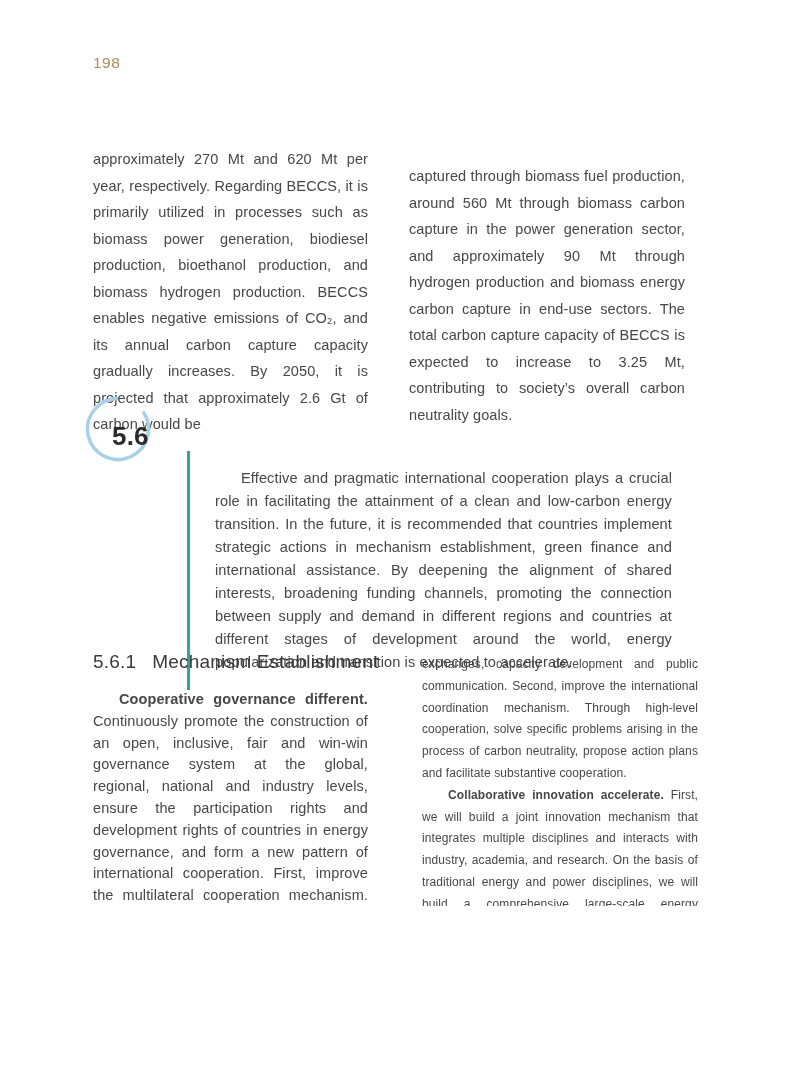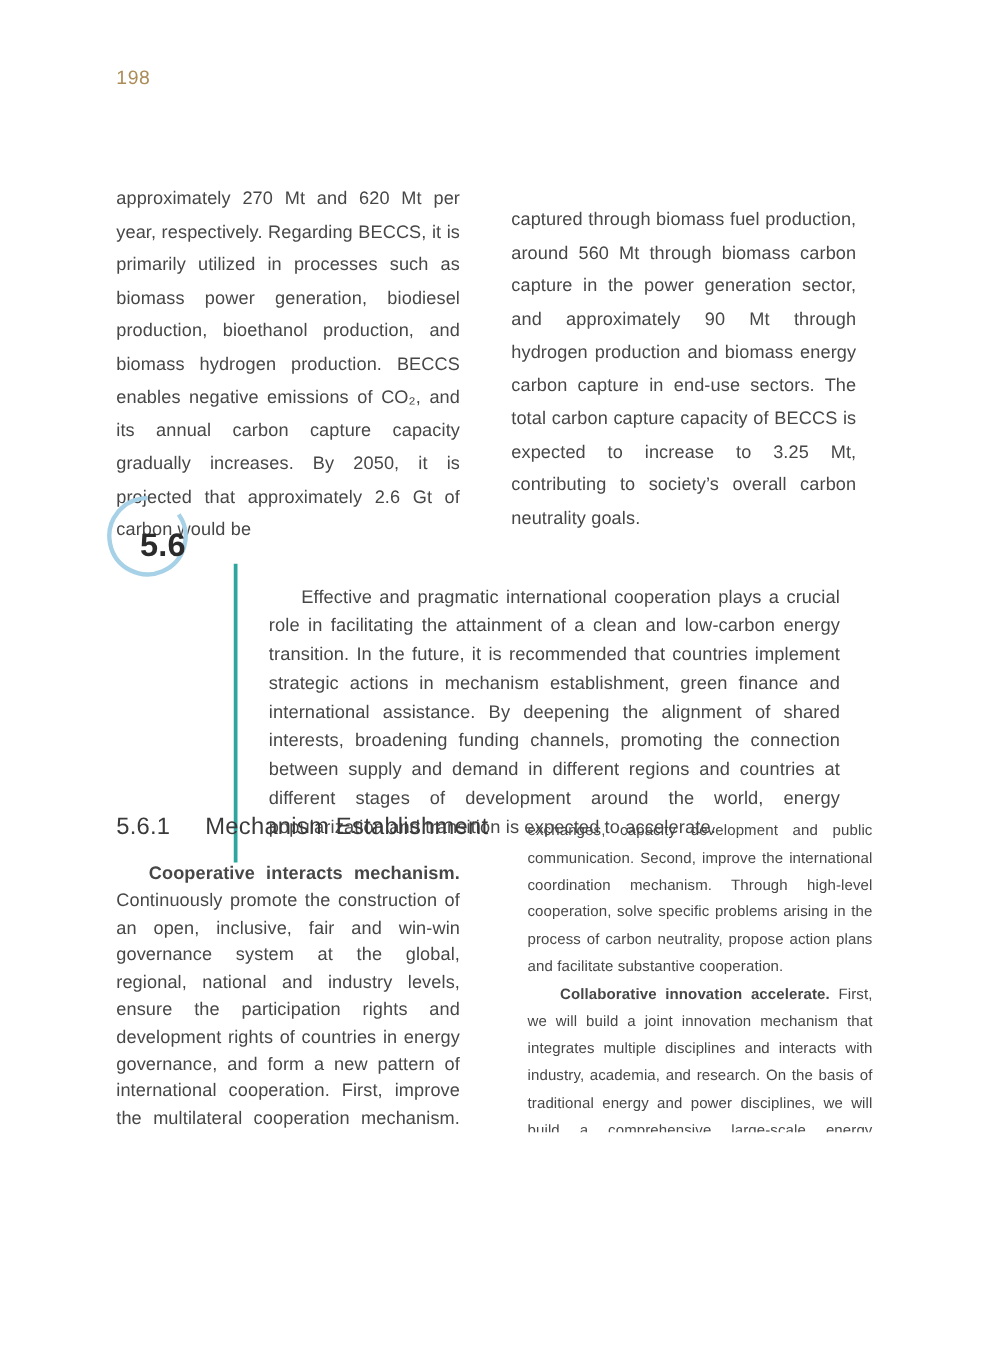--- a/index.html
+++ b/index.html
@@ -38,21 +38,21 @@
     position:absolute; left:187px; top:451px;
     width:489px;
     border-left:3px solid #2ea69f;
     padding-left:9px;
     font-size:14.6px; line-height:23px;
   }
   .lead-block p { margin:16px; text-indent:26px; }
 
   .subsection-heading {
     position:absolute; left:93px; top:651px;
-    display:flex; gap:28px; align-items:flex-end;
+    display:flex; gap:16px; align-items:flex-end;
     font-size:19px; font-weight:normal; color:#3a3a3a;
     letter-spacing:0.2px;
   }
 
   .col-bot-left  { position:absolute; left:93px;  top:689px; width:275px; font-size:14.5px; line-height:21.8px; }
   .col-bot-right { position:absolute; left:422px; top:654px; width:276px; font-size:12px; line-height:21.8px; }
   .col-bot-left p, .col-bot-right p { margin:0; }
   .indent { text-indent:26px; }
   .lead-in { font-weight:bold; }
 
@@ -84,21 +84,21 @@
     <p>Effective and pragmatic international cooperation plays a crucial role in facilitating the attainment of a clean and low-carbon energy transition. In the future, it is recommended that countries implement strategic actions in mechanism establishment, green finance and international assistance. By deepening the alignment of shared interests, broadening funding channels, promoting the connection between supply and demand in different regions and countries at different stages of development around the world, energy popularization and transition is expected to accelerate.</p>
   </div>
 
   <div class="subsection-heading">
     <span>5.6.1</span>
     <span>Mechanism Establishment</span>
   </div>
 
   <div class="body-text col-bot-left">
     <p class="indent">
-      <strong class="lead-in">Cooperative interacts mechanism.</strong>
+      <strong class="lead-in">Cooperative governance different.</strong>
       <span>Continuously promote the construction of an open, inclusive, fair and win-win governance system at the global, regional, national and industry levels, ensure the participation rights and development rights of countries in energy governance, and form a new pattern of international cooperation. First, improve the multilateral cooperation mechanism. Promote all parties to build consensus, increase political mutual trust, reduce cooperation risks and establish a long-term cooperation mechanism through policy exchanges, technical</span>
     </p>
   </div>
 
   <div class="body-text col-bot-right">
     <p>exchanges, capacity development and public communication. Second, improve the international coordination mechanism. Through high-level cooperation, solve specific problems arising in the process of carbon neutrality, propose action plans and facilitate substantive cooperation.</p>
     <p class="indent">
       <strong class="lead-in">Collaborative innovation accelerate.</strong>
       <span>First, we will build a joint innovation mechanism that integrates multiple disciplines and interacts with industry, academia, and research. On the basis of traditional energy and power disciplines, we will build a comprehensive large-scale energy discipline integrating materials science, chemistry, mechanics,</span>
     </p>

